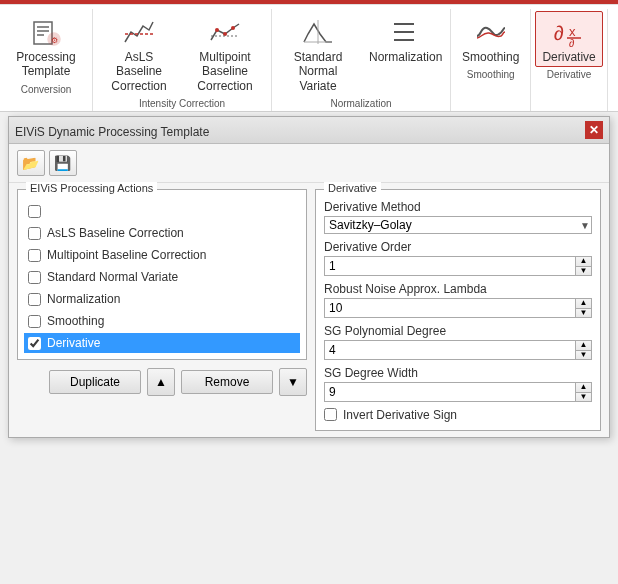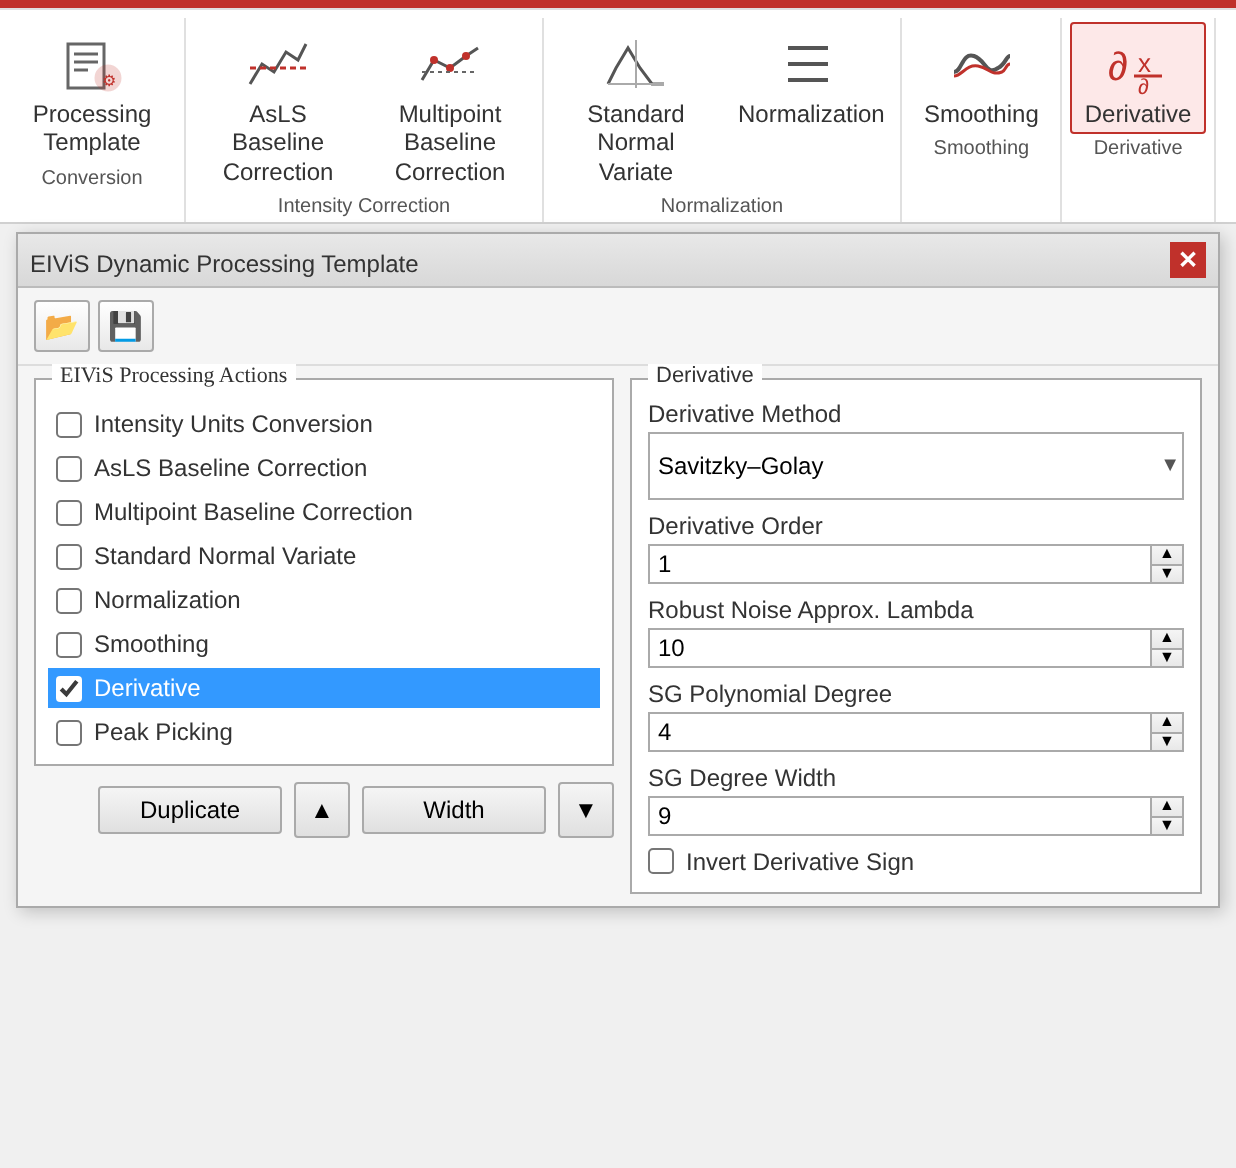--- a/index.html
+++ b/index.html
@@ -146,21 +146,20 @@
       background: #fff;
     }
     .group-box-title {
       position: absolute;
       top: -8px;
       left: 8px;
       background: #fff;
       padding: 0 4px;
       font-size: 11px;
       color: #333;
-      font-family: Liberation Serif, serif;
     }
     .action-list {
       display: flex;
       flex-direction: column;
       gap: 2px;
       margin-top: 4px;
     }
     .action-item {
       display: flex;
       align-items: center;
@@ -244,21 +243,21 @@
       align-items: center;
       gap: 0;
     }
     .select-wrapper {
       flex: 1;
       position: relative;
       display: flex;
     }
     .select-wrapper select {
       width: 100%;
-      height: 34px;
+      height: 18px;
       border: 1px solid #aaa;
       font-size: 12px;
       padding: 1px 4px;
       background: #fff;
       appearance: none;
       -webkit-appearance: none;
     }
     .select-arrow {
       position: absolute;
       right: 2px;
@@ -448,21 +447,20 @@
 
   <div class="dialog-body">
 
     <div class="left-panel">
       <div class="group-box">
         <span class="group-box-title">EIViS Processing Actions</span>
         <div class="action-list">
 
           <div class="action-item">
             <input type="checkbox" id="cb-intensity" style="">
-            <label for="cb-intensity">Intensity Units Conversion</label>
           </div>
           <div class="action-item">
             <input type="checkbox" id="cb-asls" style="">
             <label for="cb-asls">AsLS Baseline Correction</label>
           </div>
           <div class="action-item">
             <input type="checkbox" id="cb-multipoint" style="">
             <label for="cb-multipoint">Multipoint Baseline Correction</label>
           </div>
           <div class="action-item">
@@ -473,35 +471,31 @@
             <input type="checkbox" id="cb-norm" style="">
             <label for="cb-norm">Normalization</label>
           </div>
           <div class="action-item">
             <input type="checkbox" id="cb-smooth" style="">
             <label for="cb-smooth">Smoothing</label>
           </div>
           <div class="action-item selected">
             <input type="checkbox" id="cb-deriv" checked="" style="">
             <label for="cb-deriv">Derivative</label>
-          </div>
-          <div class="action-item">
-            <input type="checkbox" id="cb-peak" style="">
-            <label for="cb-peak">Peak Picking</label>
           </div>
 
         </div>
       </div>
 
       <div class="btn-row">
         <button class="btn-gray">Duplicate</button>
         <button class="btn-arrow">
           <span>▲</span>
         </button>
-        <button class="btn-gray">Width</button>
+        <button class="btn-gray">Remove</button>
         <button class="btn-arrow">
           <span>▼</span>
         </button>
       </div>
     </div>
 
     <div class="right-panel">
       <div class="param-group">
         <span class="param-group-title">Derivative</span>
 

